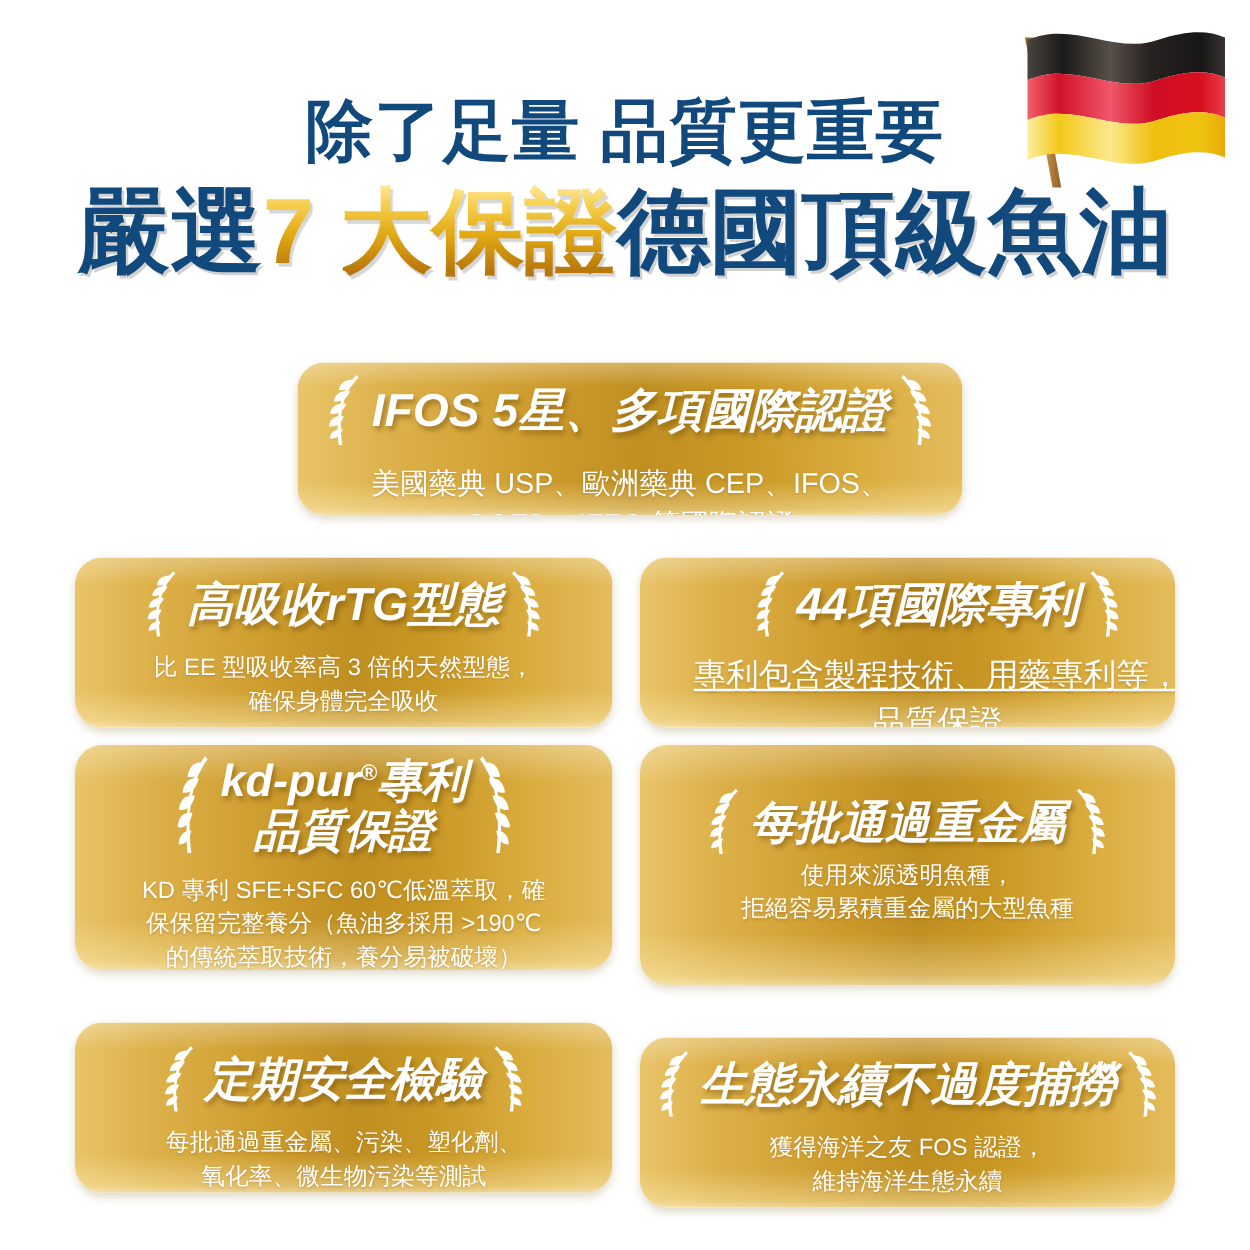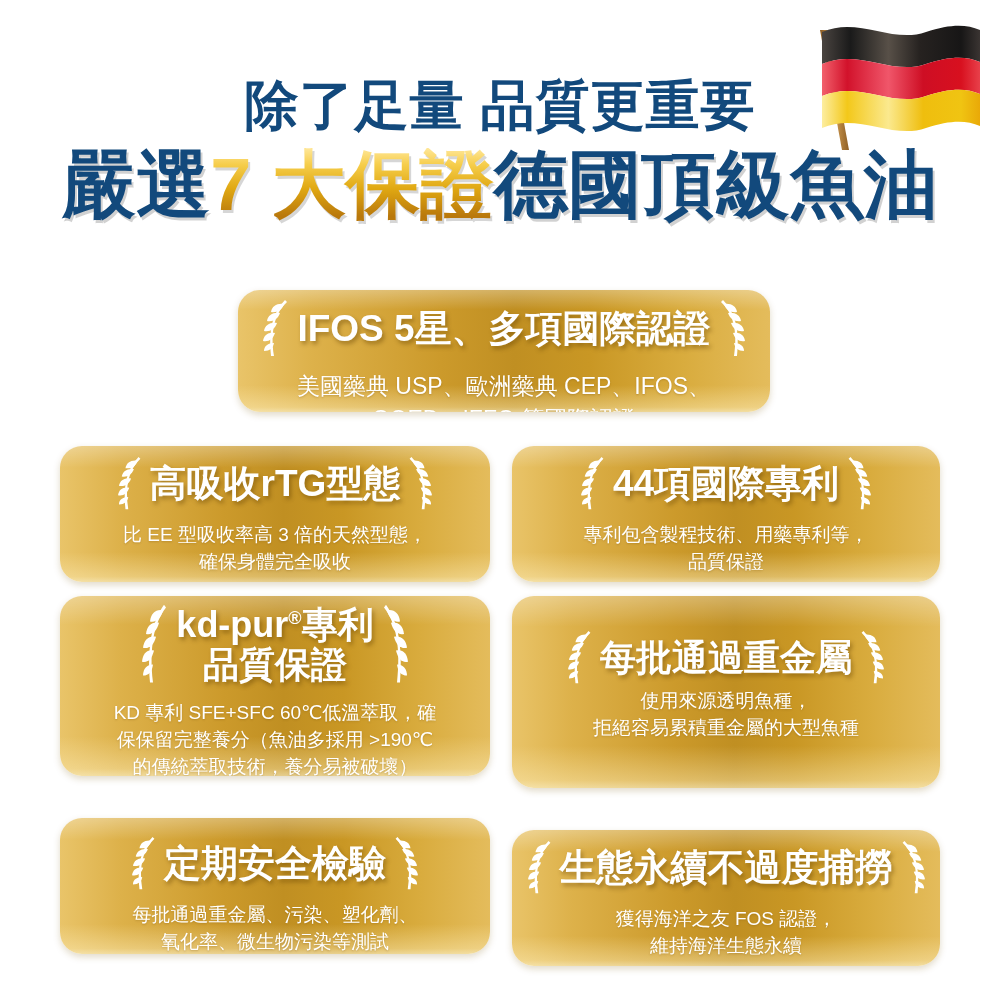--- a/index.html
+++ b/index.html
@@ -76,20 +76,21 @@
   .card-inner{
     position:absolute;left:0;top:0;width:100%;height:100%;
     display:flex;flex-direction:column;align-items:center;justify-content:flex-start;
     box-sizing:border-box;
   }
 
   .title-row{
     display:flex;align-items:center;justify-content:center;
     width:100%;
     gap:4px;
+    font-style:italic;
   }
   .laurel{flex:0 0 auto;display:block;}
   .card-title{
     color:#ffffff;
     font-weight:bold;
     text-align:center;
     line-height:1.12;
     text-shadow:2px 3px 4px rgba(96,62,0,0.45);
     white-space:nowrap;
   }
@@ -110,37 +111,37 @@
   #card-ifos      {left:238px; top:290px; width:532px; height:122px;}
   #card-rtg       {left:60px;  top:446px; width:430px; height:136px;}
   #card-patent    {left:512px; top:446px; width:428px; height:136px;}
   #card-kdpur     {left:60px;  top:596px; width:430px; height:180px;}
   #card-smallfish {left:512px; top:596px; width:428px; height:192px;}
   #card-testing   {left:60px;  top:818px; width:430px; height:136px;}
   #card-eco       {left:512px; top:830px; width:428px; height:136px;}
 
   #card-ifos      .card-inner{padding-top:8px;}
   #card-rtg       .card-inner{padding-top:8px;}
-  #card-patent    .card-inner{padding-top:8px;}
+  #card-patent    .card-inner{padding-top:8px;margin-left:24px;}
   #card-kdpur     .card-inner{padding-top:6px;}
   #card-smallfish .card-inner{padding-top:32px;}
   #card-testing   .card-inner{padding-top:16px;}
   #card-eco       .card-inner{padding-top:8px;}
 
   #card-ifos      .card-title{font-size:37px;}
   #card-rtg       .card-title{font-size:37px;}
   #card-patent    .card-title{font-size:37px;}
   #card-kdpur     .card-title{font-size:36px;white-space:normal;}
   #card-smallfish .card-title{font-size:36px;}
   #card-testing   .card-title{font-size:37px;}
   #card-eco       .card-title{font-size:37px;}
 
   #card-ifos      .card-desc{font-size:23px;margin-top:10px;}
   #card-rtg       .card-desc{font-size:19px;margin-top:8px;}
-  #card-patent    .card-desc{font-size:19px;margin-top:8px;}
+  #card-patent    .card-desc{font-size:26px;margin-top:8px;text-decoration:underline;}
   #card-kdpur     .card-desc{font-size:19px;margin-top:12px;}
   #card-smallfish .card-desc{font-size:19px;}
   #card-testing   .card-desc{font-size:19px;margin-top:8px;}
   #card-eco       .card-desc{font-size:19px;margin-top:8px;}
 </style>
 </head>
 <body>
 
 <div class="header">
 

